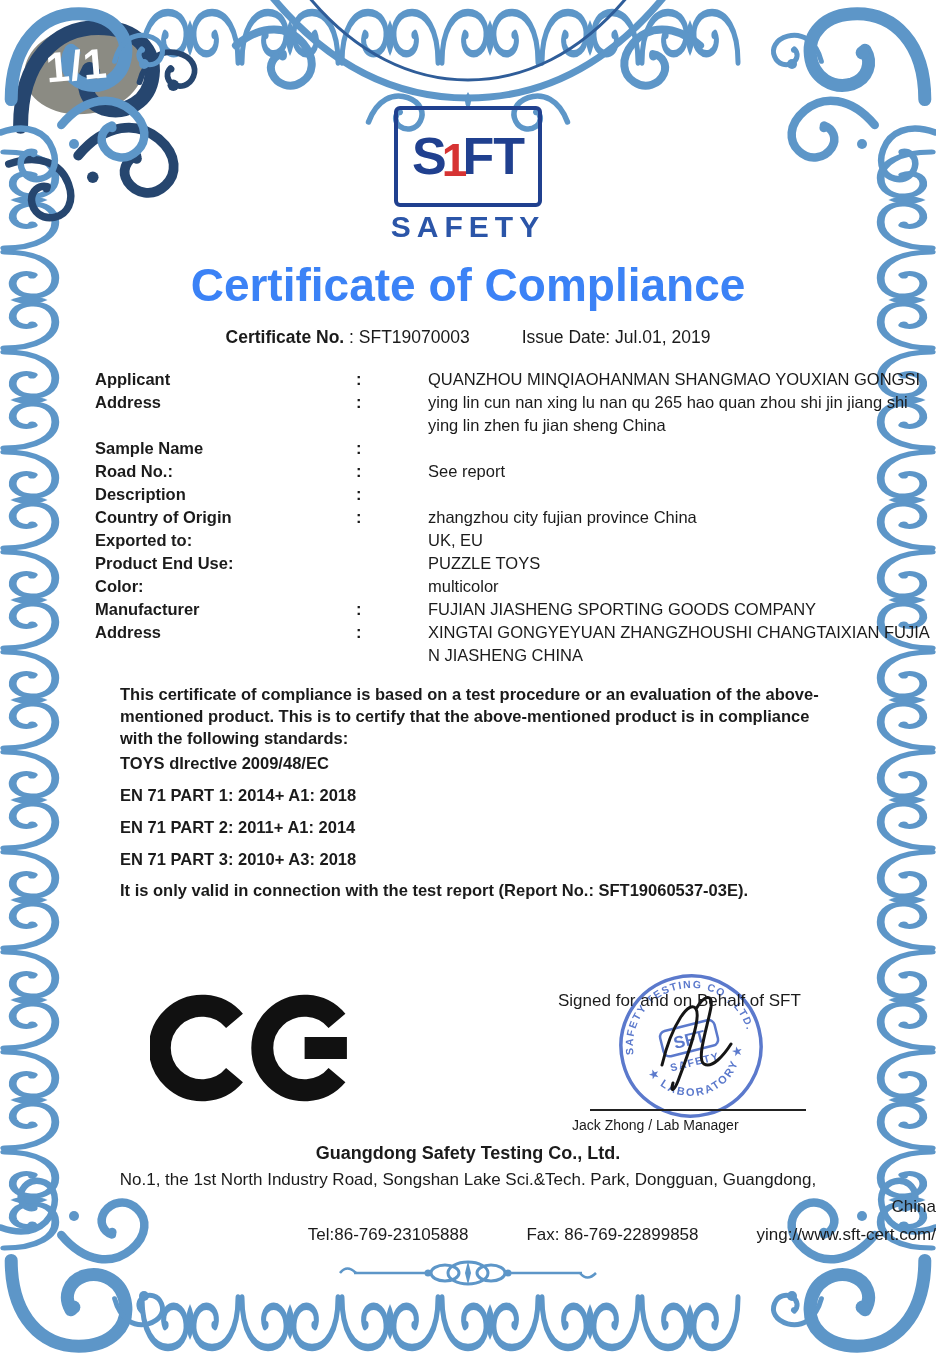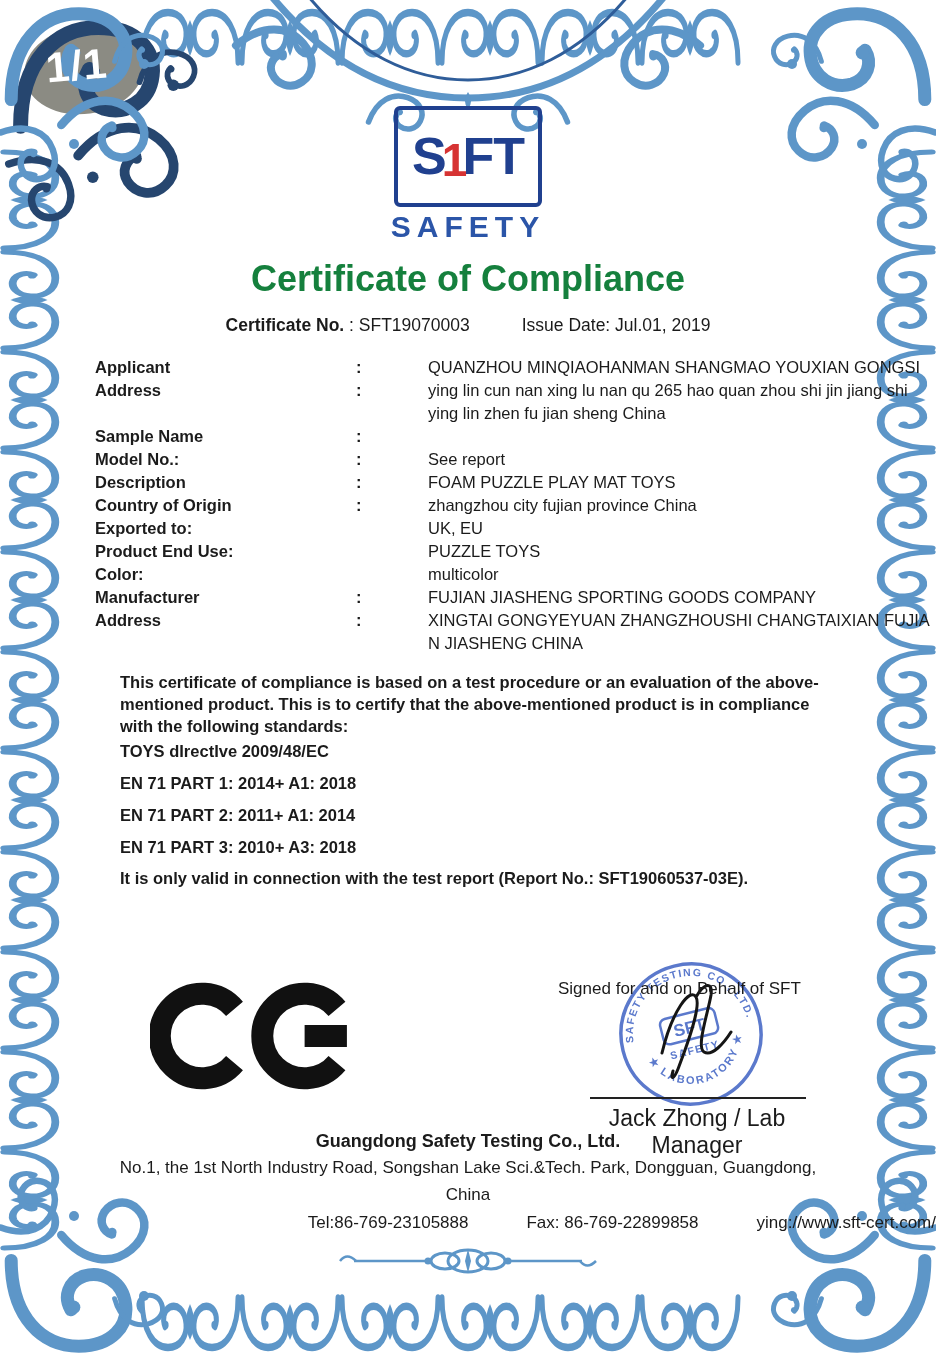--- a/index.html
+++ b/index.html
@@ -21,44 +21,44 @@
   .badge-label{position:absolute;left:46px;top:42px;z-index:5;color:#ffffff;
     font-size:42px;font-weight:bold;transform:rotate(-5deg);letter-spacing:1px;}
   
   .content{position:absolute;inset:0;z-index:3;}
   .logo-wrap{margin-top:106px;text-align:center;}
   .logo-box{display:inline-block;border:4px solid #20408f;border-radius:6px;
     padding:17px 14px 5px 14px;line-height:58px;}
   .logo-letter{font-size:52px;font-weight:bold;color:#20408f;letter-spacing:-1px;}
   .logo-one{font-size:46px;font-weight:bold;color:#d63333;position:relative;top:2px;margin:0 -5px 0 -4px;}
   .logo-safety{margin-top:3px;font-size:30px;font-weight:bold;color:#2b55a8;letter-spacing:6px;}
-  .title{margin-top:14px;text-align:center;font-size:36px;font-weight:bold;color:#15803d;letter-spacing:0;}
+  .title{margin-top:14px;text-align:center;font-size:46px;font-weight:bold;color:#3b82f6;letter-spacing:0;}
   .certline{margin-top:15px;display:flex;justify-content:center;gap:52px;font-size:17.5px;}
   .certline .b{font-weight:bold;}
   .details{margin:20px 0 0 95px;font-size:16.5px;line-height:23px;}
   .drow{display:flex;gap:44px;}
   .dlbl{width:217px;font-weight:bold;flex:none;}
   .dsep{width:16px;font-weight:bold;flex:none;}
   .dval{width:524px;margin-left:12px;}
   .statement{margin:16px 0 0 120px;width:710px;font-weight:bold;font-size:16.5px;line-height:22px;}
   .std{margin:10px 0 0 120px;font-weight:bold;font-size:16.5px;line-height:22px;}
   .std.first{margin-top:3px;}
   .std.validity{margin-top:9px;width:714px;}
   
   .sign-section{position:relative;height:180px;margin-top:60px;}
   .ce-svg{position:absolute;left:150px;top:26px;}
   .signed-for{position:absolute;left:558px;top:30px;font-size:17px;z-index:4;}
   .stamp-svg{position:absolute;left:610px;top:4px;z-index:2;}
   .sig-line{position:absolute;left:590px;top:148px;width:216px;border-bottom:2px solid #222;z-index:3;}
-  .signer{position:absolute;left:572px;top:156px;width:250px;text-align:center;font-size:23px;z-index:4;}
+  .signer{position:absolute;left:572px;top:156px;width:250px;font-size:14px;z-index:4;}
   .sr{position:absolute;width:1px;height:1px;overflow:hidden;clip:rect(0 0 0 0);}
   
   .f-company{margin-top:2px;text-align:center;font-size:18px;font-weight:bold;}
   .f-addr{margin-top:6px;text-align:center;font-size:17px;}
-  .f-country{margin-top:7px;text-align:center;font-size:17px;}
+  .f-country{margin-top:7px;text-align:right;font-size:17px;}
   .f-contact{margin-top:8px;display:flex;justify-content:flex-end;gap:58px;font-size:17px;}
   .f-flourish{margin-top:12px;text-align:center;}
 </style>
 </head>
 <body>
 
 <div class="page">
 
   <div class="badge"></div>
 
@@ -166,28 +166,27 @@
       <div class="drow">
           <div class="dlbl">Address</div>
           <div class="dsep">:</div>
           <div class="dval">ying lin cun nan xing lu nan qu 265 hao quan zhou shi jin jiang shi ying lin zhen fu jian sheng China</div>
         </div>
       <div class="drow">
           <div class="dlbl">Sample Name</div>
           <div class="dsep">:</div>
         </div>
       <div class="drow">
-          <div class="dlbl">Model No.:</div>
+          <div class="dlbl">Road No.:</div>
           <div class="dsep">:</div>
           <div class="dval">See report</div>
         </div>
       <div class="drow">
           <div class="dlbl">Description</div>
           <div class="dsep">:</div>
-          <div class="dval">FOAM PUZZLE PLAY MAT TOYS</div>
         </div>
       <div class="drow">
           <div class="dlbl">Country of Origin</div>
           <div class="dsep">:</div>
           <div class="dval">zhangzhou city fujian province China</div>
         </div>
       <div class="drow">
           <div class="dlbl">Exported to:</div>
           <div class="dsep"></div>
           <div class="dval">UK, EU</div>

